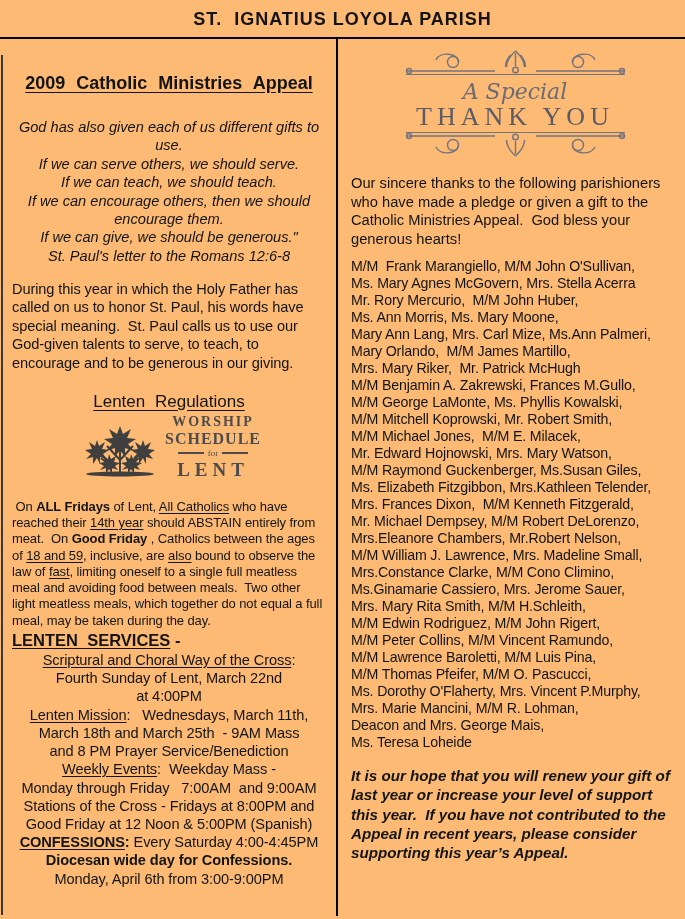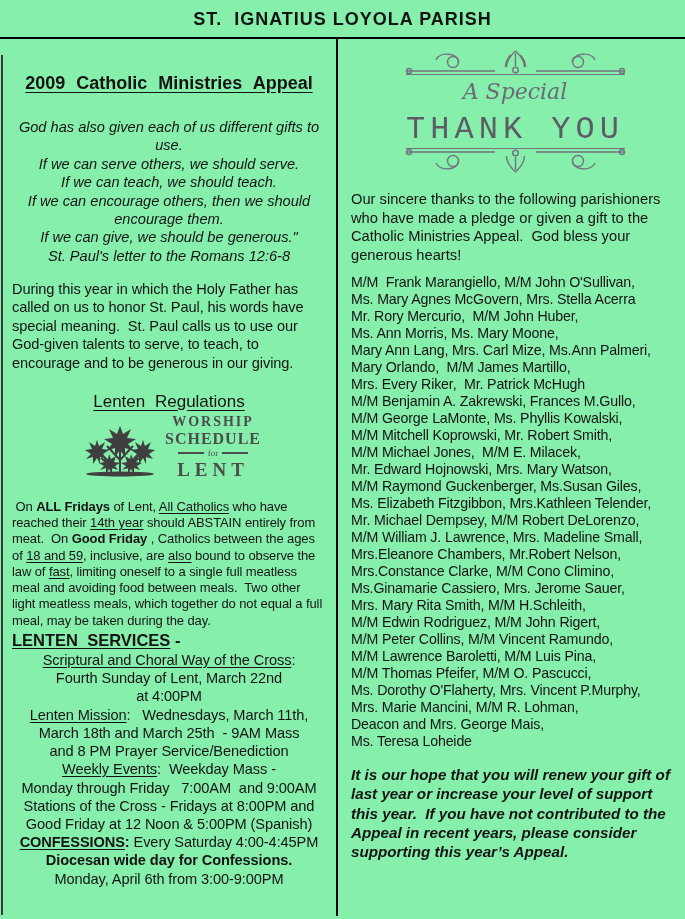--- a/index.html
+++ b/index.html
@@ -1,16 +1,16 @@
 <!DOCTYPE html>
 <html><head>
 <meta charset="utf-8">
 <style>
   html,body{margin:0;padding:0;background:#e9e9e9;}
-  .page{position:relative;width:685px;height:919px;background:#86efac;overflow:hidden;
+  .page{position:relative;width:685px;height:919px;background:#fdba74;overflow:hidden;
         font-family:"Liberation Sans",sans-serif;color:#141414;margin:0 auto;}
   .page-edge{position:absolute;left:1px;top:55px;bottom:4px;width:2px;background:#3a3a3a;}
   h1.title{margin:0;padding:9px 0 7px;text-align:center;font-size:18px;font-weight:bold;
            letter-spacing:1px;white-space:pre;}
   .rule{border-top:2px solid #000;height:0;}
   .columns{display:flex;height:877px;}
   .col-left{width:338px;box-sizing:border-box;border-right:2px solid #000;padding:34px 10px 0 12px;}
   .col-right{flex:1;box-sizing:border-box;padding:10px 6px 0 13px;}
   .b{font-weight:bold}.u{text-decoration:underline;text-underline-offset:2px;}
   .pre{white-space:pre-wrap;}
@@ -29,22 +29,22 @@
   .worship .wfor{display:flex;align-items:center;justify-content:center;gap:4px;font-size:9px;margin:2px 0;font-family:Liberation Serif, serif;}
   .worship .wfor i{display:block;width:26px;border-top:2px solid #4c4c4c;}
   .worship .w4{font-size:19px;letter-spacing:5px;font-weight:bold;}
   .rules{font-size:13px;line-height:1.25;margin:20px 0 2px;letter-spacing:-0.1px;}
   .services-heading{font-size:16.5px;margin:1px 0 1px;}
   .sched{text-align:center;font-size:14.6px;line-height:1.25;letter-spacing:-0.1px;}
 
   
   .ornament{width:235px;margin:0 auto;text-align:center;color:#60606a;}
   .orn-script{font-family:"DejaVu Serif",serif;font-style:italic;font-size:22px;color:#6b6b75;line-height:1;}
-  .orn-title{font-family:Liberation Mono, monospace;font-size:32px;letter-spacing:5px;color:#5c5c66;
-             line-height:1;margin-top:11px;}
+  .orn-title{font-family:Liberation Serif, serif;font-size:26px;letter-spacing:5px;color:#5c5c66;
+             line-height:1;margin-top:1px;}
   .intro{font-size:14.7px;line-height:1.26;margin:12px 0 10px;}
   .names{font-size:14.2px;line-height:17px;letter-spacing:-0.15px;}
   .closing{font-weight:bold;font-style:italic;font-size:15.2px;line-height:1.27;margin-top:15px;}
 </style>
 </head>
 <body>
 
 <div class="page">
   <div class="page-edge"></div>
 
@@ -152,31 +152,32 @@
 
       <div class="intro pre">Our sincere thanks to the following parishioners who have made a pledge or given a gift to the Catholic Ministries Appeal.  God bless your generous hearts!</div>
 
       <div class="names">
           <div class="pre name-line">M/M  Frank Marangiello, M/M John O'Sullivan,</div>
           <div class="pre name-line">Ms. Mary Agnes McGovern, Mrs. Stella Acerra</div>
           <div class="pre name-line">Mr. Rory Mercurio,  M/M John Huber,</div>
           <div class="pre name-line">Ms. Ann Morris, Ms. Mary Moone,</div>
           <div class="pre name-line">Mary Ann Lang, Mrs. Carl Mize, Ms.Ann Palmeri,</div>
           <div class="pre name-line">Mary Orlando,  M/M James Martillo,</div>
-          <div class="pre name-line">Mrs. Every Riker,  Mr. Patrick McHugh</div>
+          <div class="pre name-line">Mrs. Mary Riker,  Mr. Patrick McHugh</div>
           <div class="pre name-line">M/M Benjamin A. Zakrewski, Frances M.Gullo,</div>
           <div class="pre name-line">M/M George LaMonte, Ms. Phyllis Kowalski,</div>
           <div class="pre name-line">M/M Mitchell Koprowski, Mr. Robert Smith,</div>
           <div class="pre name-line">M/M Michael Jones,  M/M E. Milacek,</div>
           <div class="pre name-line">Mr. Edward Hojnowski, Mrs. Mary Watson,</div>
           <div class="pre name-line">M/M Raymond Guckenberger, Ms.Susan Giles,</div>
           <div class="pre name-line">Ms. Elizabeth Fitzgibbon, Mrs.Kathleen Telender,</div>
+          <div class="pre name-line">Mrs. Frances Dixon,  M/M Kenneth Fitzgerald,</div>
           <div class="pre name-line">Mr. Michael Dempsey, M/M Robert DeLorenzo,</div>
+          <div class="pre name-line">Mrs.Eleanore Chambers, Mr.Robert Nelson,</div>
           <div class="pre name-line">M/M William J. Lawrence, Mrs. Madeline Small,</div>
-          <div class="pre name-line">Mrs.Eleanore Chambers, Mr.Robert Nelson,</div>
           <div class="pre name-line">Mrs.Constance Clarke, M/M Cono Climino,</div>
           <div class="pre name-line">Ms.Ginamarie Cassiero, Mrs. Jerome Sauer,</div>
           <div class="pre name-line">Mrs. Mary Rita Smith, M/M H.Schleith,</div>
           <div class="pre name-line">M/M Edwin Rodriguez, M/M John Rigert,</div>
           <div class="pre name-line">M/M Peter Collins, M/M Vincent Ramundo,</div>
           <div class="pre name-line">M/M Lawrence Baroletti, M/M Luis Pina,</div>
           <div class="pre name-line">M/M Thomas Pfeifer, M/M O. Pascucci,</div>
           <div class="pre name-line">Ms. Dorothy O'Flaherty, Mrs. Vincent P.Murphy,</div>
           <div class="pre name-line">Mrs. Marie Mancini, M/M R. Lohman,</div>
           <div class="pre name-line">Deacon and Mrs. George Mais,</div>

